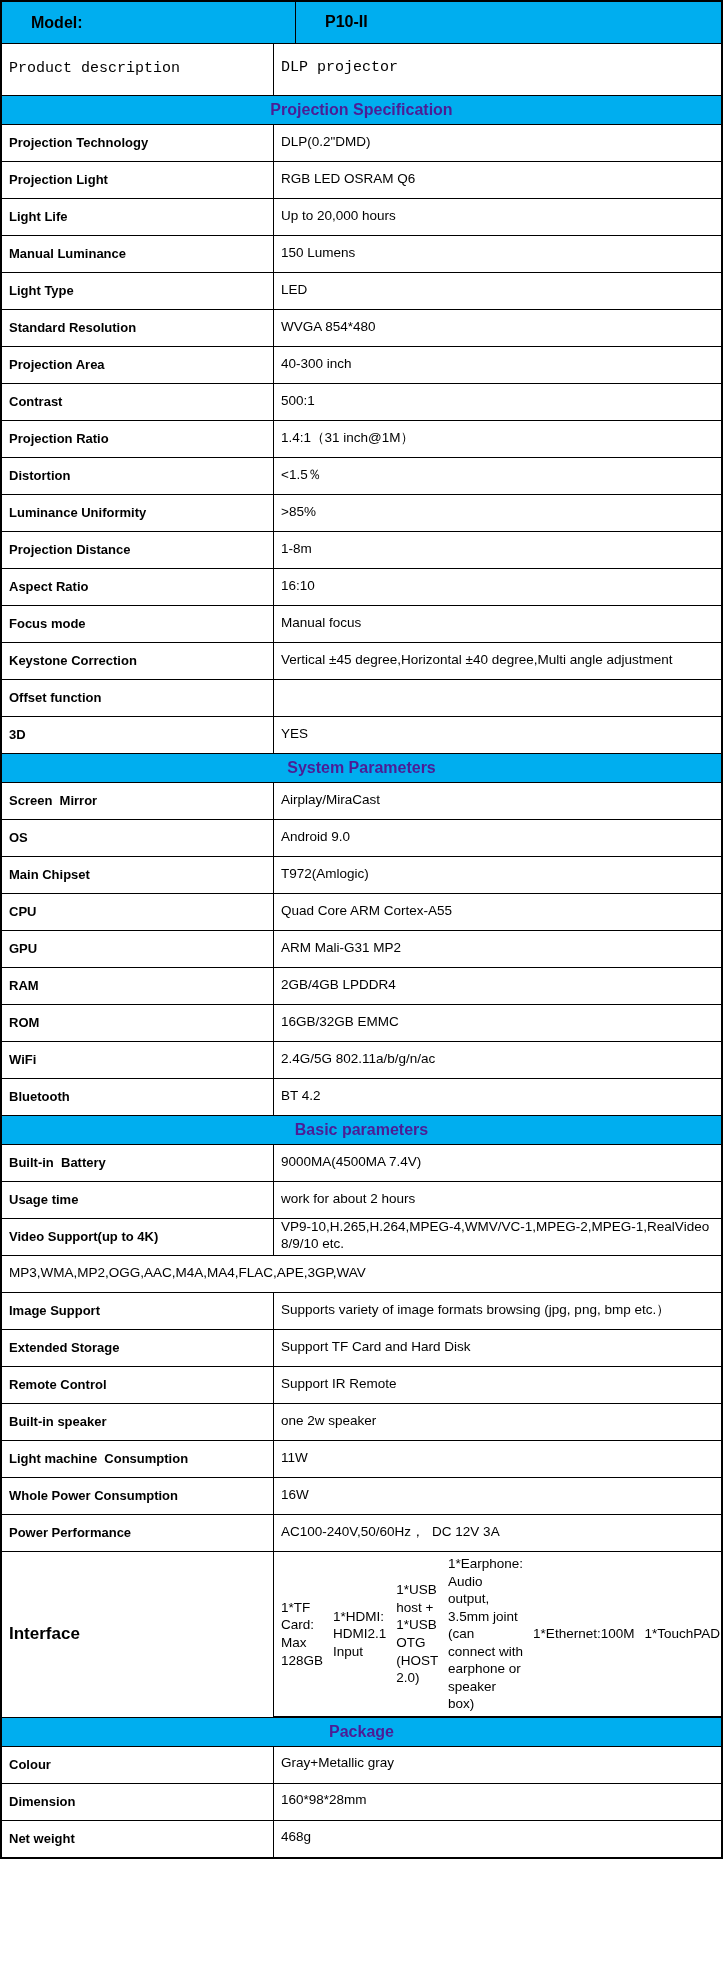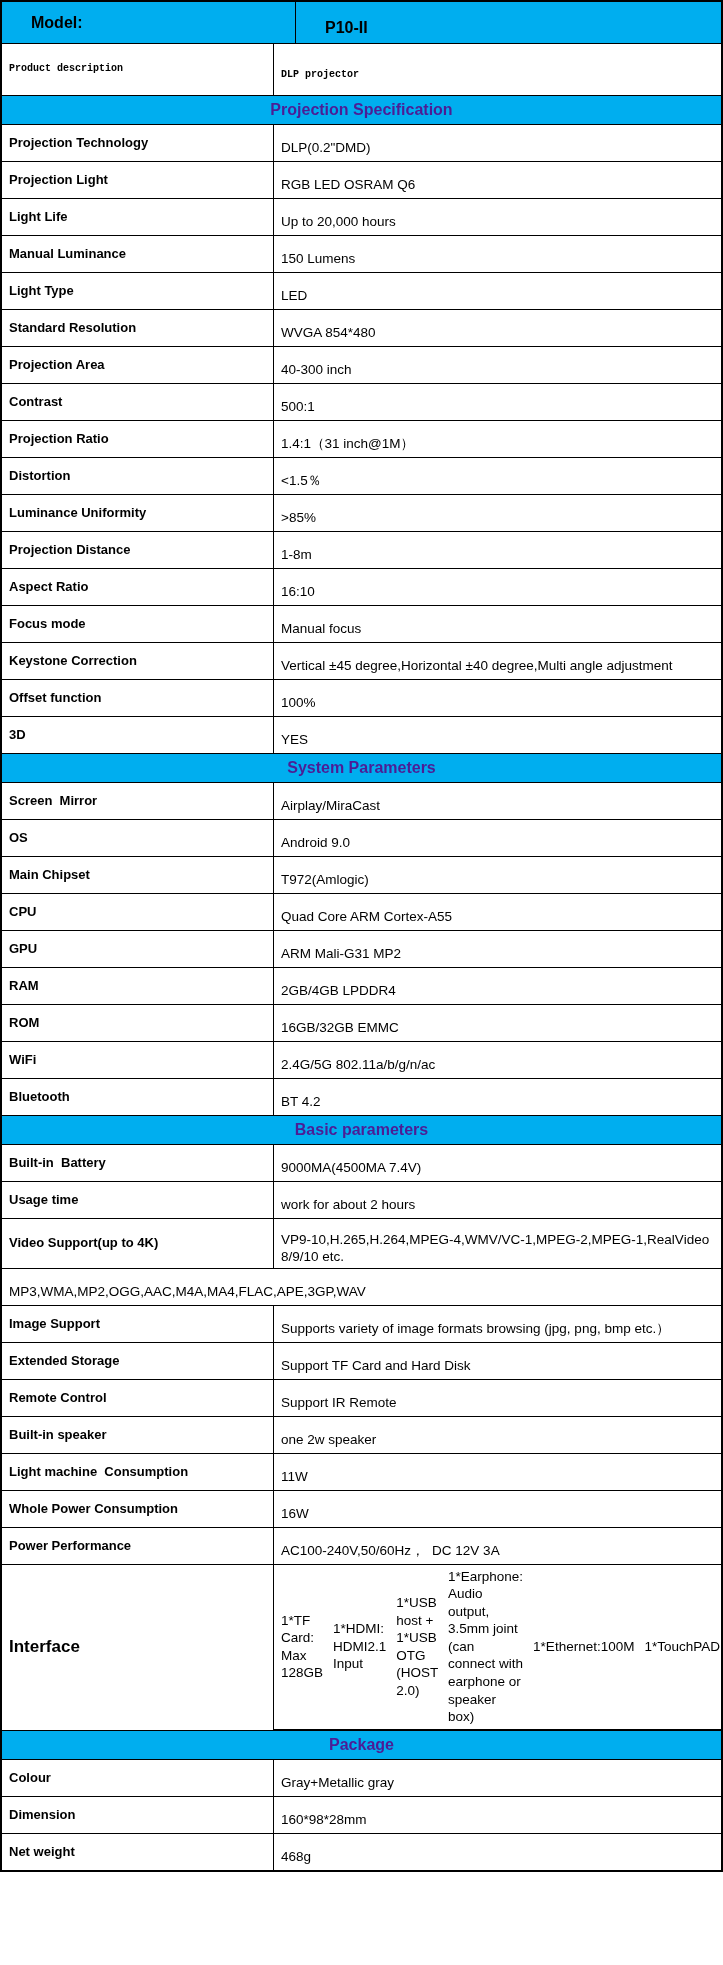--- a/index.html
+++ b/index.html
@@ -11,27 +11,27 @@
   }
   .row { display:flex; align-items:stretch; border-bottom:1.5px solid #000; min-height:36px; }
   .cell {
     box-sizing:border-box; display:flex; align-items:center;
     white-space:pre-wrap; position:relative; line-height:1.25;
   }
   .label {
     flex:0 0 272px; max-width:272px; border-right:1.5px solid #000;
     font-weight:bold; font-size:13px; padding:2px 6px 2px 7px;
   }
-  .value { flex:1 1 auto; font-size:13.5px; padding:13px 3px 2px 7px; }
+  .value { flex:1 1 auto; font-size:13.5px; padding:0 3px 2px 7px; }
   
   .model-row { background:var(--accent); min-height:41px; }
   .model-row .label, .model-row .value { font-size:16px; font-weight:bold;margin-left:22px; }
   .desc-row { min-height:51px; }
   .desc-row .label, .desc-row .value {
-    font-family:"Liberation Mono", monospace; font-size:10px; font-weight:bold;
+    font-family:"Liberation Mono", monospace; font-size:15px; font-weight:normal;
   }
   
   .band {
     position:relative; background:var(--accent);
     border-bottom:1.5px solid #000; min-height:28px;
     display:flex; align-items:center; justify-content:center;
     font-weight:bold; font-size:16px; color:#4c1d95;
   }
   
   .iface-row { align-items:stretch; }
@@ -136,21 +136,20 @@
     <div class="cell value">Manual focus</div>
   </div>
 
   <div class="row">
     <div class="cell label">Keystone Correction</div>
     <div class="cell value">Vertical ±45 degree,Horizontal ±40 degree,Multi angle adjustment</div>
   </div>
 
   <div class="row">
     <div class="cell label">Offset function</div>
-    <div class="cell value">100%</div>
   </div>
 
   <div class="row">
     <div class="cell label">3D</div>
     <div class="cell value">YES</div>
   </div>
 </div>
 
   <div class="band">System Parameters</div>
   <div data-rows="1">

